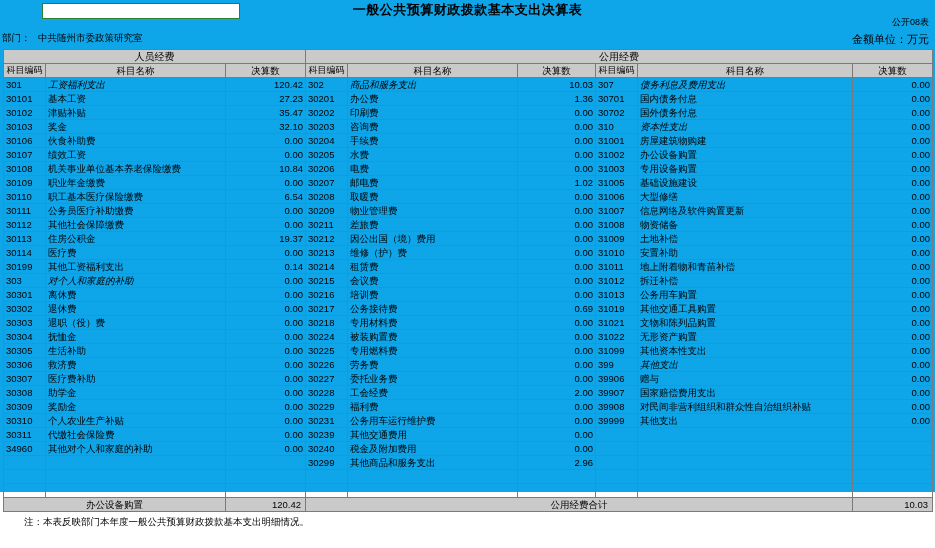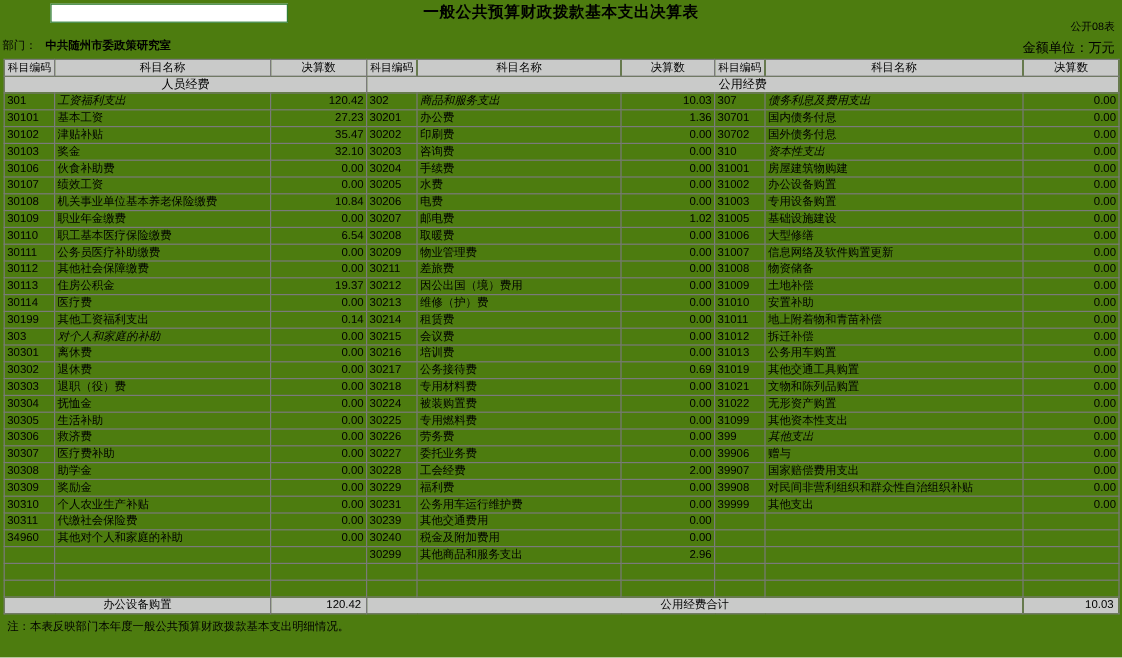--- a/index.html
+++ b/index.html
@@ -5,22 +5,22 @@
   * { box-sizing: border-box; }
   html, body {
     margin: 0; padding: 0;
     width: 935px; height: 548px;
     background: #ffffff;
     font-family: "Liberation Sans", sans-serif;
     overflow: hidden;
   }
   .page {
     position: relative;
-    width: 935px; height: 548px;
-    background: #4d7c0f;
+    width: 935px; height: 492px;
+    background: #0ea5e9;
   }
   
   .top-row {
     position: relative;
     height: 22px;
   }
   .namebox {
     position: absolute;
     left: 42px; top: 3px;
     width: 198px; height: 16px;
@@ -50,21 +50,21 @@
   .dept-label {
     position: absolute;
     left: 2px; top: 0;
     font-size: 9.5px;
     color: #000;
   }
   .dept-value {
     position: absolute;
     left: 38px; top: 0;
     font-size: 9.5px;
-    font-weight: bold;
+    font-weight: normal;
     color: #000;
   }
   .unit-label {
     position: absolute;
     right: 6px; top: 0;
     font-size: 11px;
     color: #000;
   }
   
   table.sheet {
@@ -116,21 +116,21 @@
     background: #c9cac9;
     font-weight: bold;
     text-align: center;
     height: 15px;
   }
   .total-row td.amt {
     text-align: right;
     padding-right: 4px;
   }
   .note {
-    margin: 4px 0 0 6px;
+    margin: 4px 0 0 24px;
     font-size: 9.5px;
     color: #000;
   }
   .empty { }
 </style>
 </head>
 <body>
 
 <div class="page">
 
@@ -154,34 +154,34 @@
         <col style="width:80px">
       <col style="width:42px">
         <col style="width:170px">
         <col style="width:78px">
       <col style="width:42px">
         <col style="width:215px">
         <col style="width:80px">
     </colgroup>
     <thead>
       <tr>
+        <td class="grp-head" colspan="3">人员经费</td>
+        <td class="grp-head" colspan="6">公用经费</td>
+      </tr>
+      <tr>
         <td class="col-head two-line">科目编码</td>
         <td class="col-head">科目名称</td>
         <td class="col-head">决算数</td>
         <td class="col-head two-line">科目编码</td>
         <td class="col-head">科目名称</td>
         <td class="col-head">决算数</td>
         <td class="col-head two-line">科目编码</td>
         <td class="col-head">科目名称</td>
         <td class="col-head">决算数</td>
       </tr>
-      <tr>
-        <td class="grp-head" colspan="3">人员经费</td>
-        <td class="grp-head" colspan="6">公用经费</td>
-      </tr>
     </thead>
     <tbody id="table-body">
         <tr>
           <td class="c-code">301</td>
           <td class="c-name lvl1">工资福利支出</td>
           <td class="c-amt">120.42</td>
           <td class="c-code2">302</td>
           <td class="c-name2 lvl1">商品和服务支出</td>
           <td class="c-amt2">10.03</td>
           <td class="c-code3">307</td>

